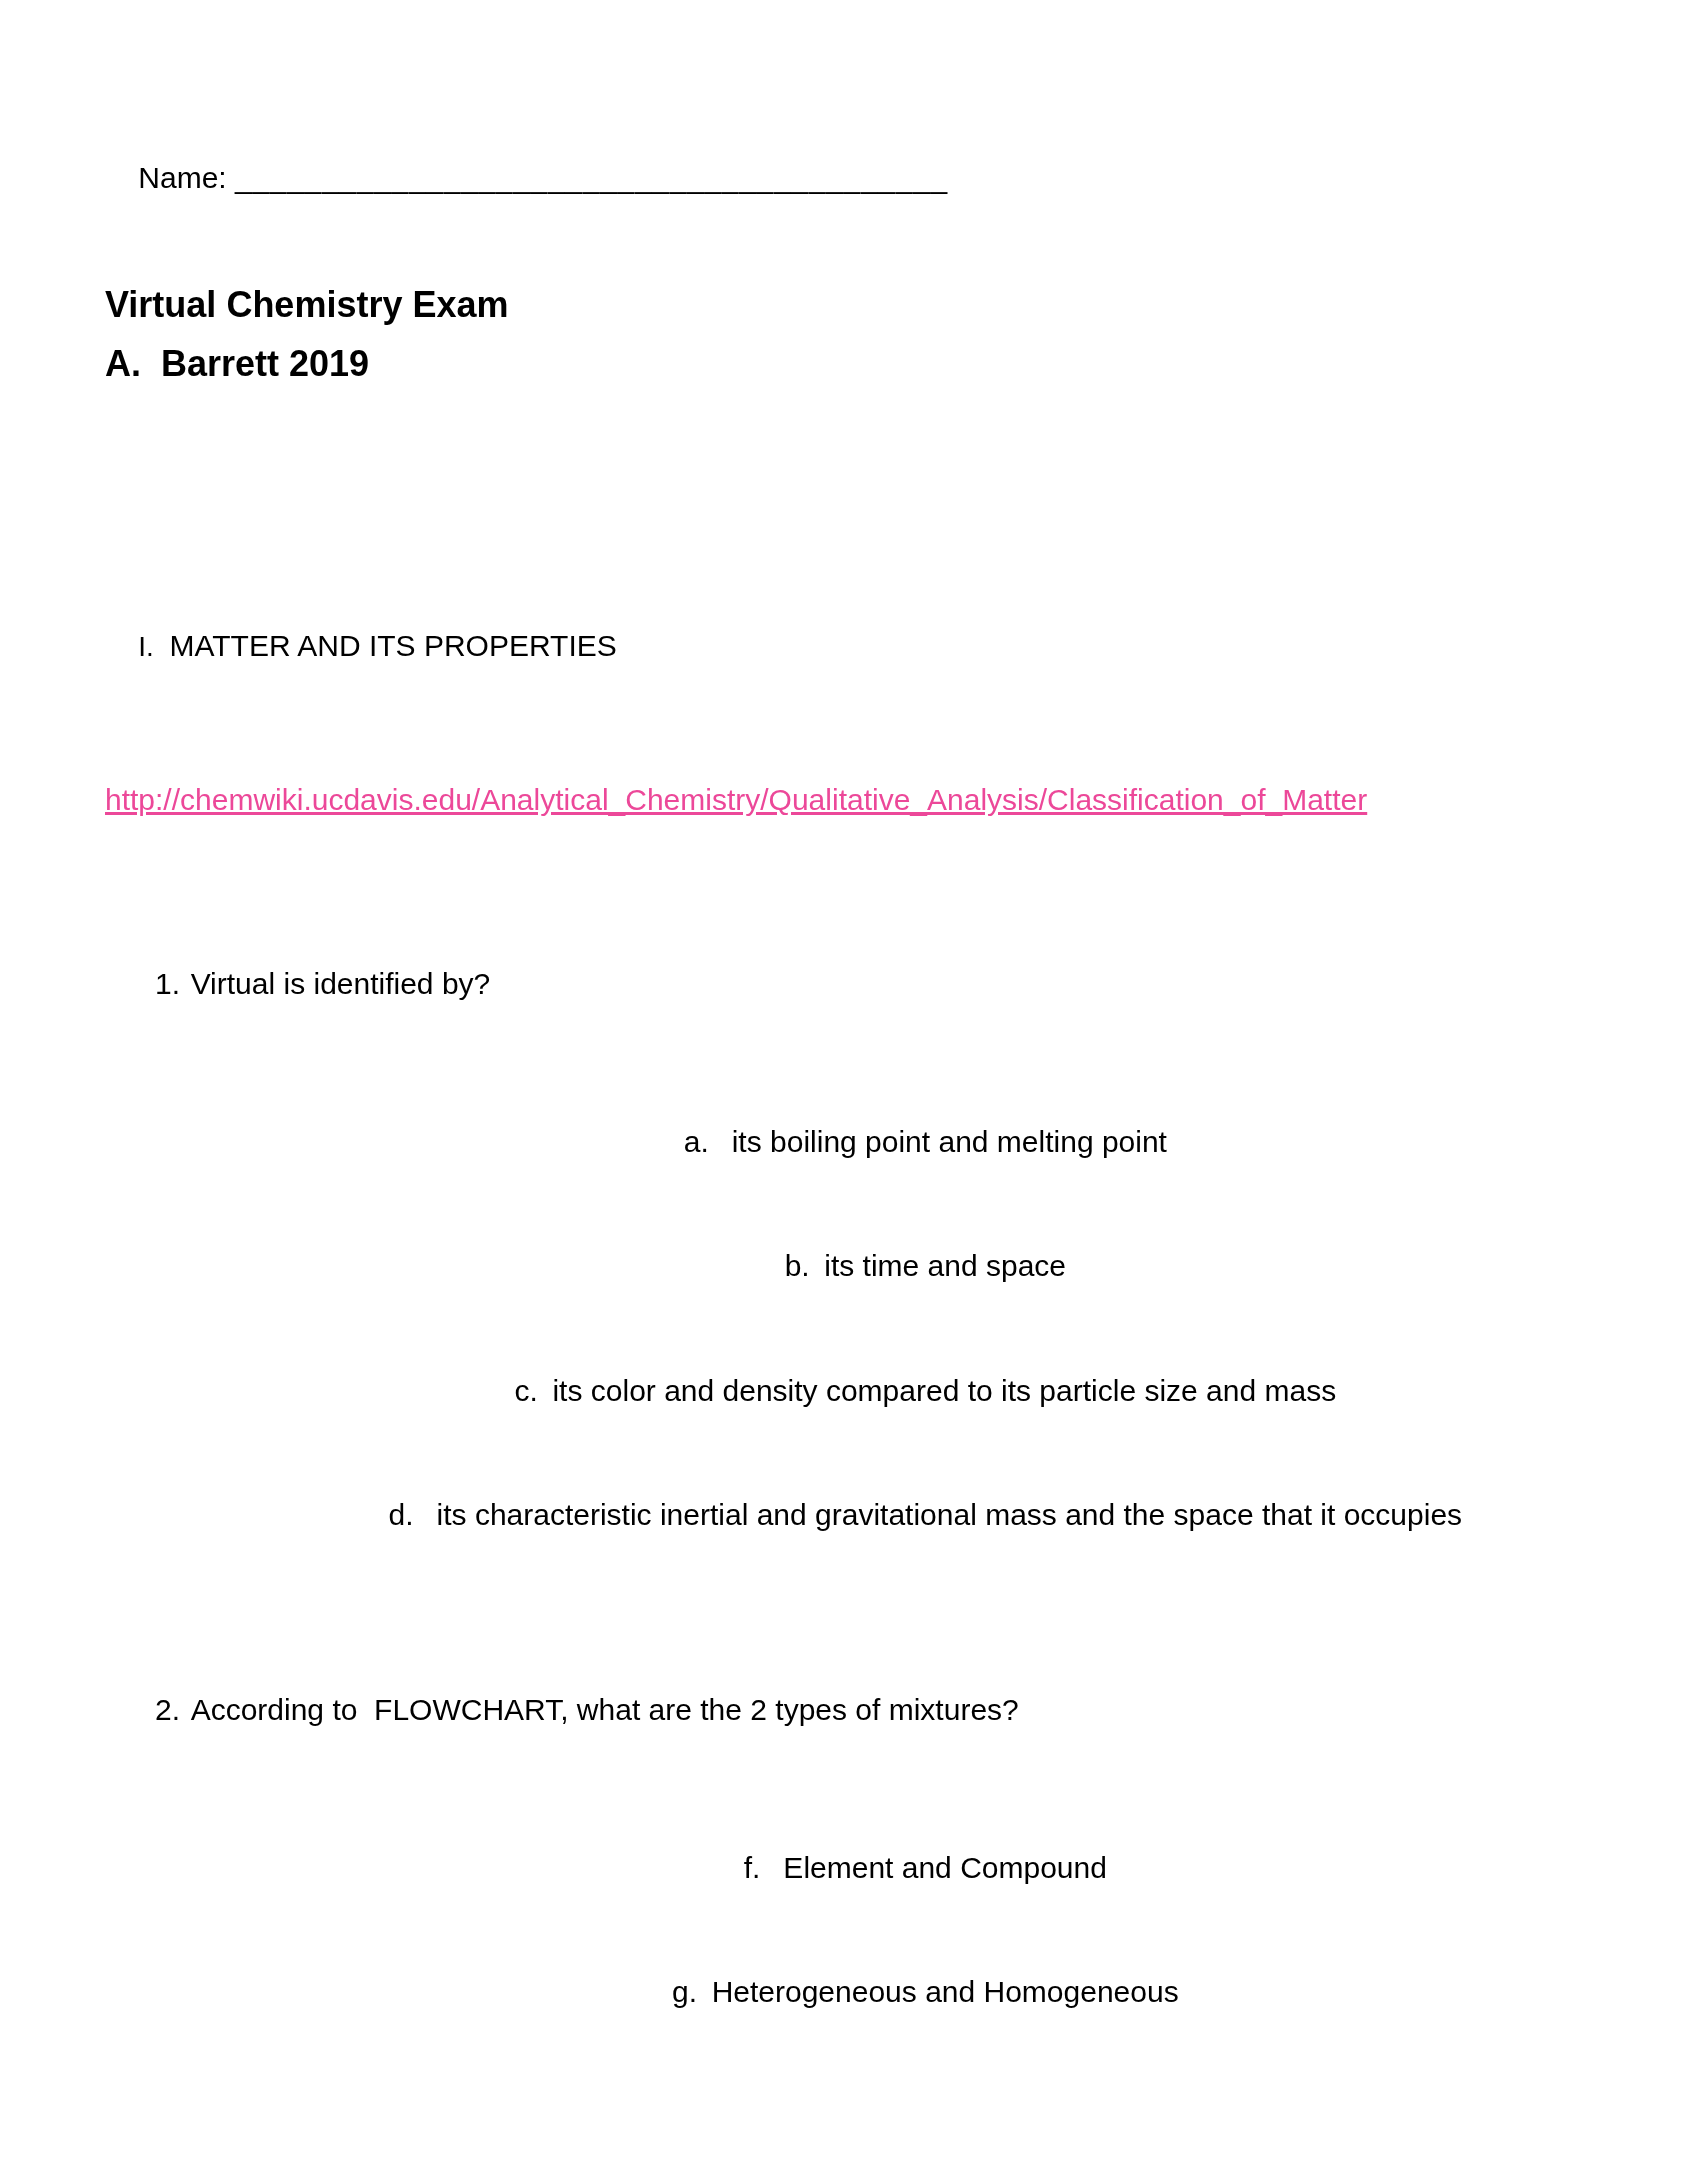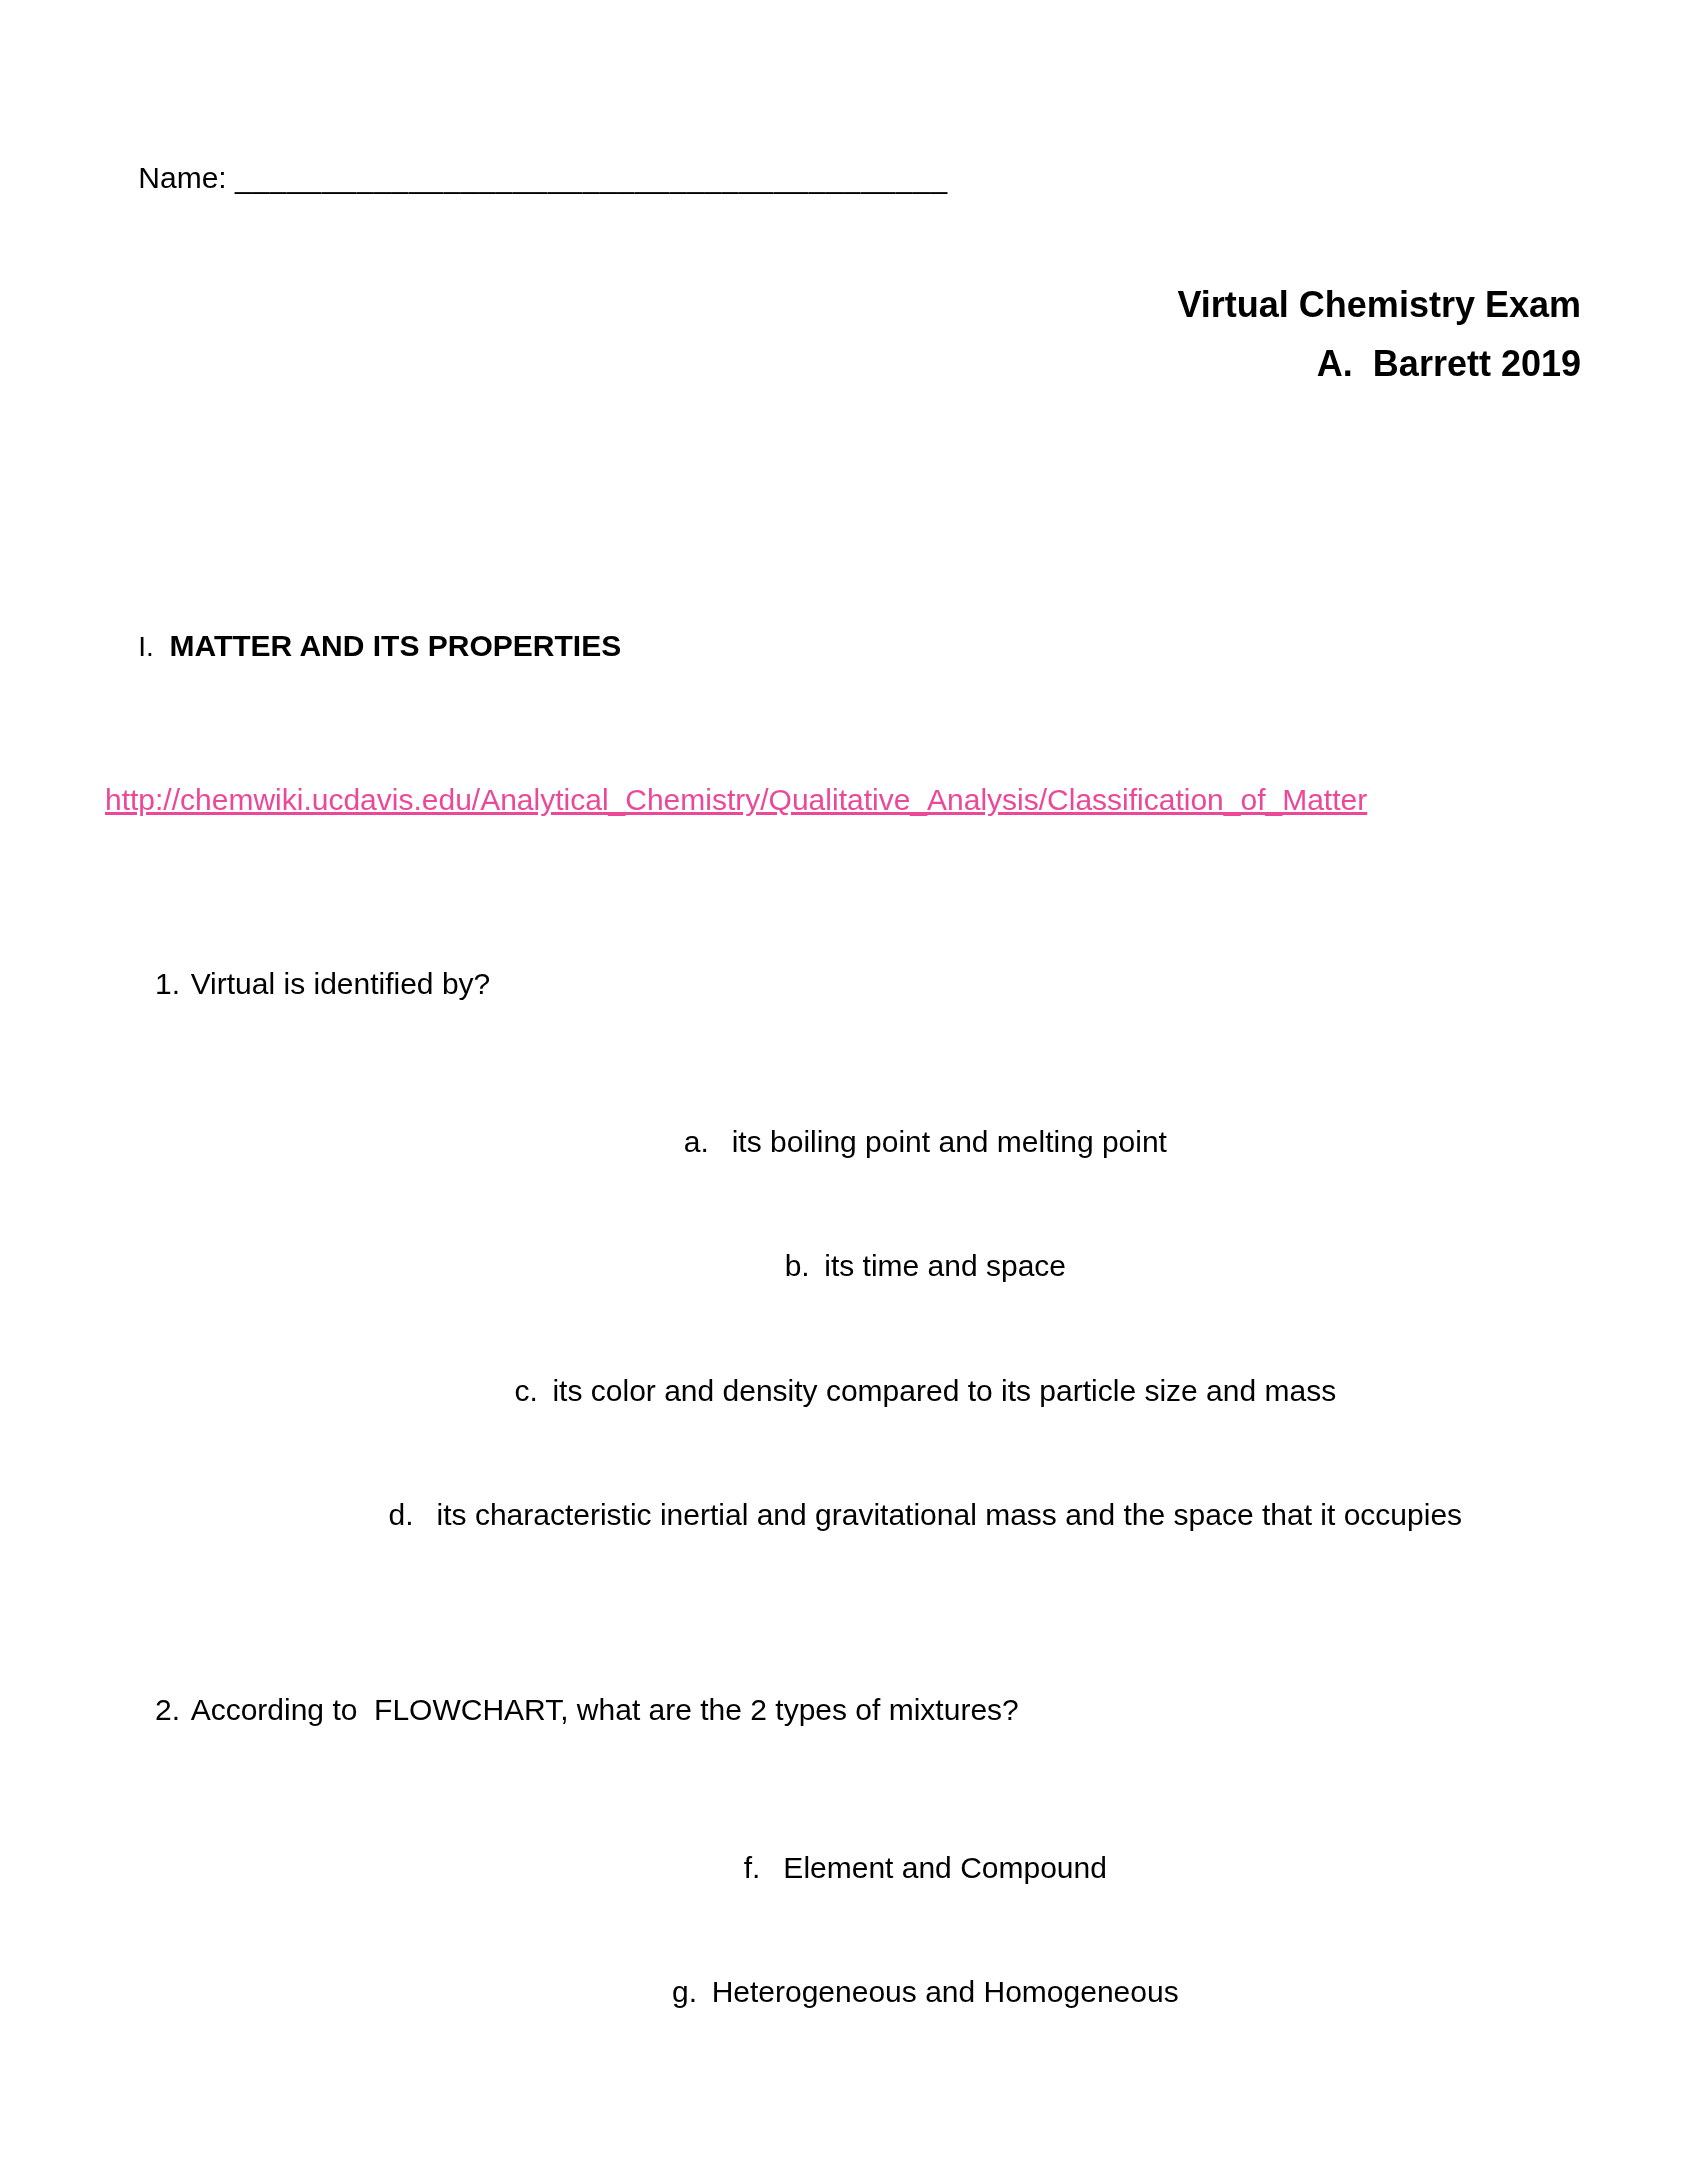--- a/index.html
+++ b/index.html
@@ -11,36 +11,36 @@
     background: #ffffff;
     font-family: "Liberation Sans", sans-serif;
     font-size: 30px;
     line-height: 1.38;
     color: #000000;
     padding: 116px 106px 66px 105px;
     overflow: hidden;
   }
   .name-line { margin-bottom: 40px; white-space: pre-wrap; }
   .name-blank { letter-spacing: 0.7px; }
-  .title-block { text-align: right; }
+  .title-block { text-align: left; }
   .doc-title {
     font-size: 36px;
     font-weight: bold;
     white-space: pre-wrap;
     margin-bottom: 9.3px;
   }
   .doc-subtitle {
     font-size: 36px;
     font-weight: bold;
     white-space: pre-wrap;
     margin-bottom: 195px;
   }
   .section-heading { margin-bottom: 71px; white-space: pre-wrap; }
   .section-heading .numeral { font-weight: normal; font-size: 28px; }
-  .section-heading .heading-text { font-weight: bold; }
+  .section-heading .heading-text { font-weight: normal; }
   .doc-link {
     display: inline-block;
     color: #ec4899;
     margin-bottom: 101px;
     white-space: pre-wrap;
     word-break: break-all;
   }
   .question { }
   .q-text { white-space: pre-wrap; margin-bottom: 34px; }
   .q-number { margin-right: 10.6px; }

